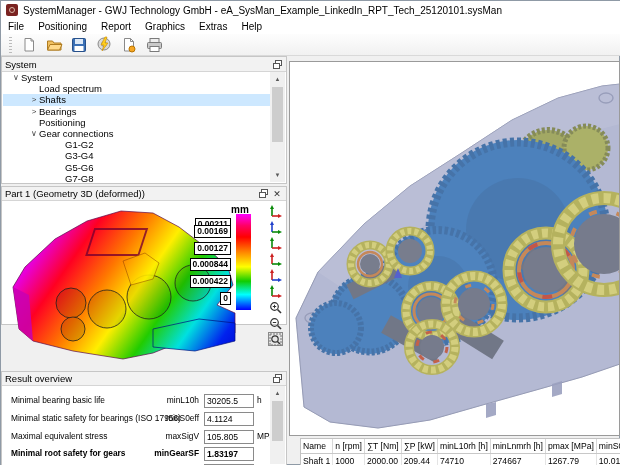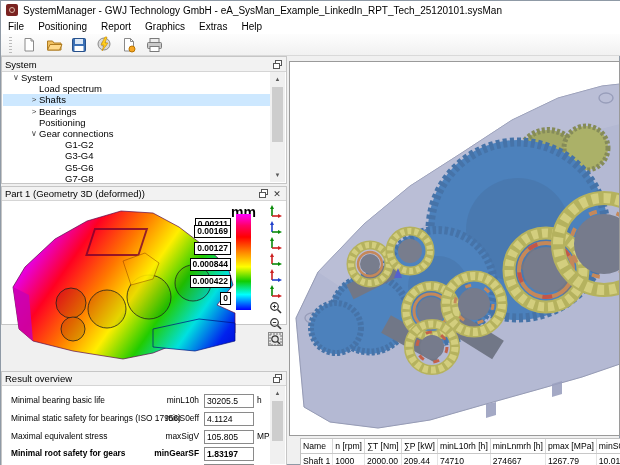--- a/index.html
+++ b/index.html
@@ -49,21 +49,21 @@
   .rrow{position:absolute;left:0;height:15px;width:100%;}
   .rlabel{position:absolute;left:8px;top:1px;font-size:8.4px;white-space:nowrap;}
   .rsym{position:absolute;left:120px;width:76px;top:1px;font-size:8.4px;text-align:right;white-space:nowrap;}
   .rbox{position:absolute;left:201px;top:0;width:46px;height:12px;border:1px solid #8a8a8a;background:#fff;
         font-size:8.6px;line-height:12px;padding-left:2px;box-sizing:content-box;}
   .runit{position:absolute;left:254px;top:1px;font-size:8.4px;}
 
   
   .legendbox{position:absolute;border:1px solid #000;background:#fff;font-size:8.5px;font-weight:bold;
              padding:0 2px;line-height:11px;height:11px;}
-  .mmlabel{position:absolute;font-size:14px;font-weight:bold;}
+  .mmlabel{position:absolute;font-size:10px;font-weight:bold;}
   .cbar{position:absolute;width:15px;height:96px;
         background:linear-gradient(#ff00ff 0%,#ff0066 12%,#ff0000 24%,#ff8800 40%,#ffff00 55%,#11cc00 70%,#00ffff 84%,#0000ff 100%);}
   .vtool{position:absolute;right:2px;top:3px;width:17px;display:flex;flex-direction:column;gap:2px;align-items:center;}
   .vbtn{width:15px;height:14px;display:flex;align-items:center;justify-content:center;}
   .vbtn.sel{border:1px solid #8a8a8a;background:#e6e6e6;box-sizing:border-box;}
 
   
   .canvas3d{position:absolute;left:288px;top:60px;width:331px;height:375px;background:#fff;
             border:1px solid #9a9a9a;box-sizing:border-box;overflow:hidden;}
   .shafttable{position:absolute;left:299px;top:437px;width:332px;height:28px;background:#fff;

